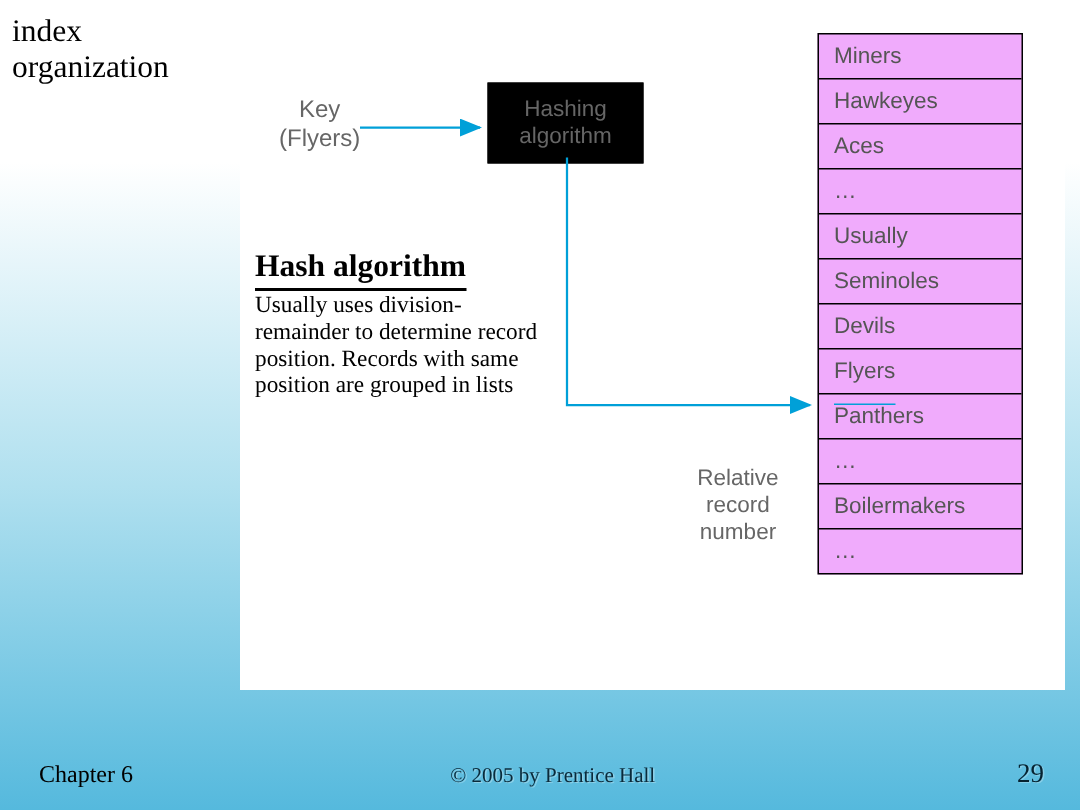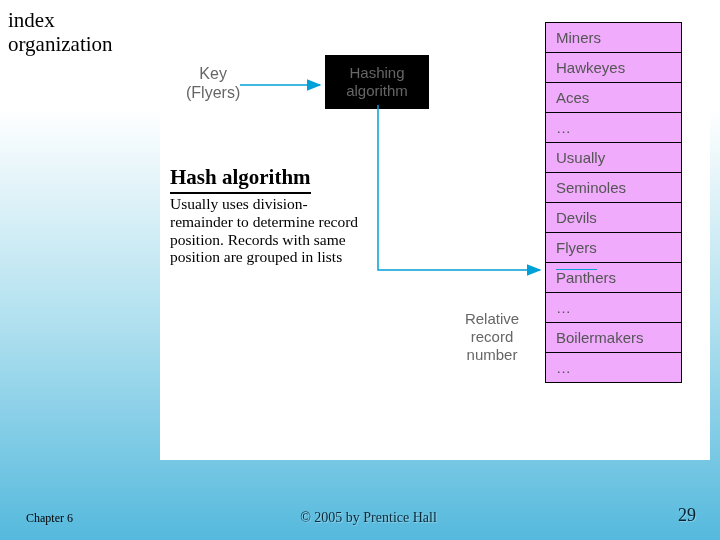--- a/index.html
+++ b/index.html
@@ -113,21 +113,21 @@
     left: 170px;
     width: 195px;
     font-size: 15.5px;
     line-height: 1.15;
   }
 
   .footer-chapter {
     position: absolute;
     bottom: 14px;
     left: 26px;
-    font-size: 12px;
+    font-size: 16px;
   }
   .footer-copy {
     position: absolute;
     bottom: 14px;
     left: 17px; right: 0;
     text-align: center;
     font-size: 14px;
     color: #0a2a3a;
     text-shadow: 1px 1px 0 rgba(255,255,255,0.3);
   }

